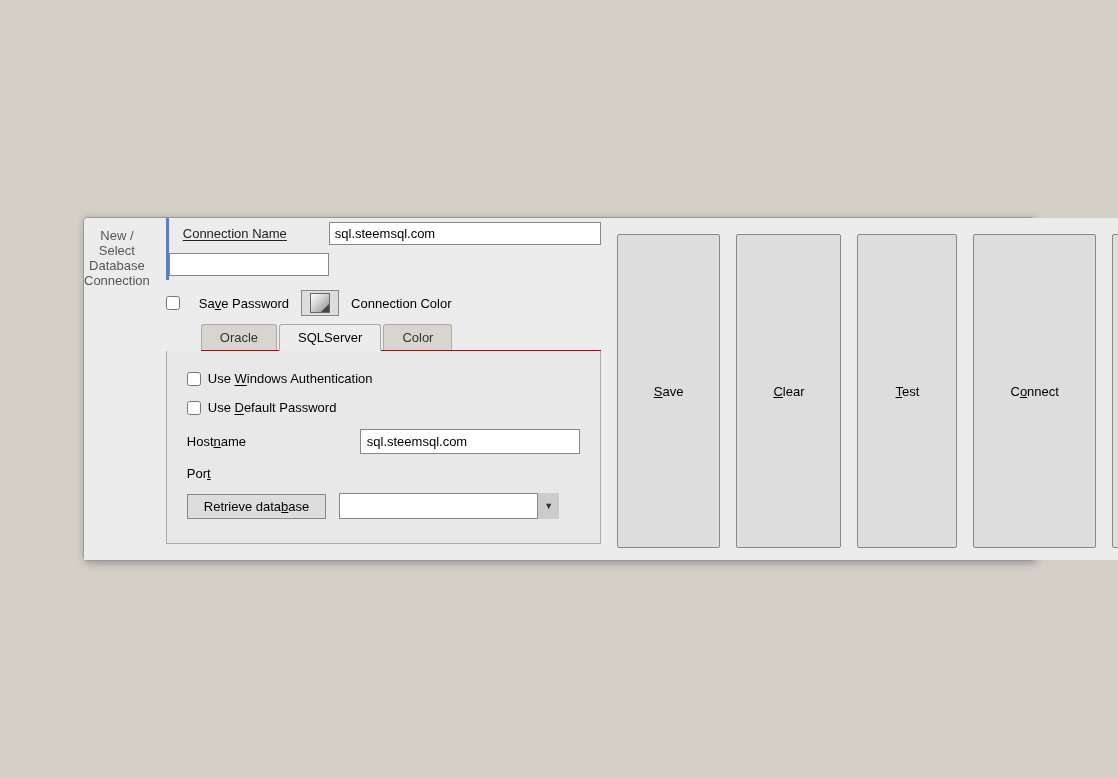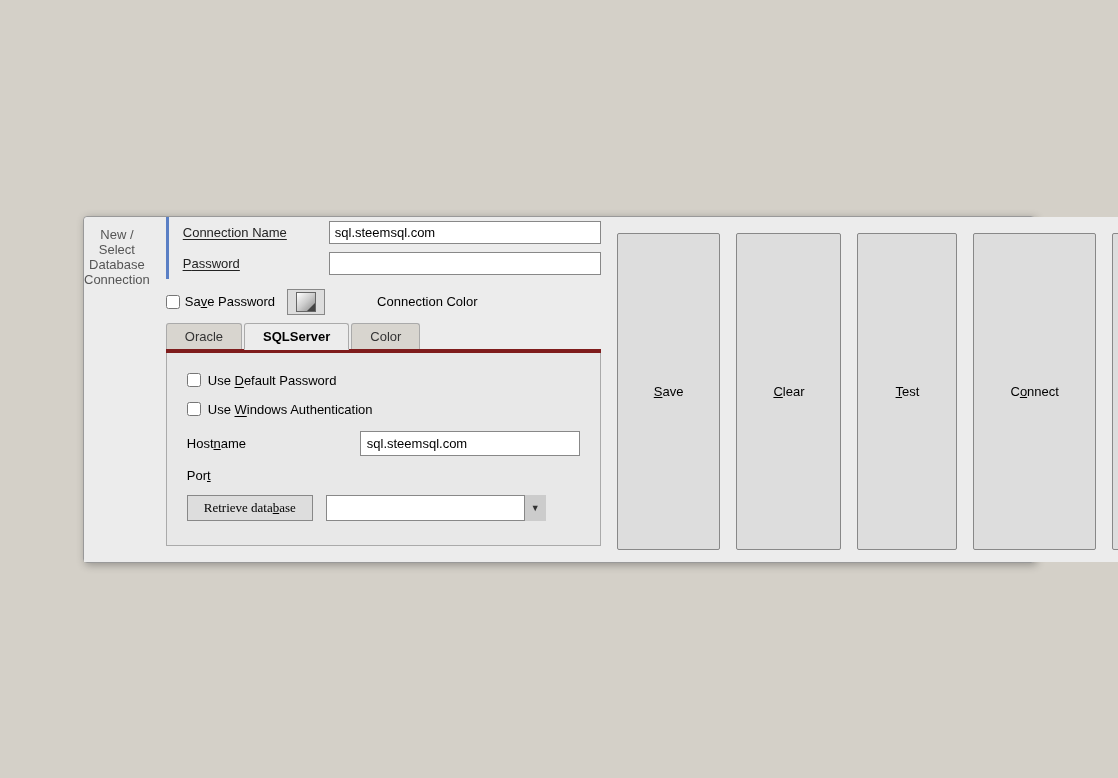--- a/index.html
+++ b/index.html
@@ -82,22 +82,22 @@
 
     .options-row {
       display: flex;
       align-items: center;
       gap: 12px;
       padding: 10px 0 8px 0;
     }
 
     .checkbox-label {
       display: flex;
-      align-items: flex-end;
-      gap: 5px;
+      align-items: flex-start;
+      gap: 19px;
       font-size: 13px;
       cursor: default;
     }
 
     .checkbox-label input[type="checkbox"] {
       width: 14px;
       height: 14px;
       cursor: pointer;
     }
 
@@ -128,47 +128,47 @@
       bottom: 0;
       width: 0;
       height: 0;
       border-style: solid;
       border-width: 0 0 8px 8px;
       border-color: transparent transparent #444 transparent;
     }
 
     .connection-color-label {
       font-size: 13px;
-      margin-left: 40px;
     }
 
     
     .tabs-row {
       display: flex;
       gap: 0;
-      border-bottom: 4px solid #7f1d1d;
+      border-bottom: 1px solid #7f1d1d;
       margin-bottom: 0;
       align-items: flex-end;
+      margin-left: 35px;
     }
 
     .tab {
       padding: 5px 18px;
       font-size: 13px;
       border: 1px solid #aaa;
       border-bottom: none;
       background: #d8d5cf;
       cursor: pointer;
       border-radius: 3px 3px 0 0;
       margin-right: 2px;
       color: #333;
     }
 
     .tab.active {
       background: #ececec;
-      font-weight: bold;
+      font-weight: normal;
       color: #000;
       border-bottom: 1px solid #ececec;
       margin-bottom: -1px;
       z-index: 1;
     }
 
     
     .tab-content {
       border: 1px solid #aaa;
       border-top: none;
@@ -223,21 +223,21 @@
       font-family: inherit;
       outline: none;
     }
 
     .retrieve-btn {
       padding: 4px 16px;
       border: 1px solid #888;
       background: #ddd;
       font-size: 13px;
       cursor: pointer;
-      font-family: Liberation Serif, serif;
+      font-family: Liberation Sans, sans-serif;
     }
 
     .dropdown-wrapper {
       position: relative;
       display: inline-block;
       width: 220px;
     }
 
     .dropdown-wrapper select {
       width: 100%;
@@ -303,23 +303,20 @@
 
     <div class="form-grid">
       <div class="form-label">
         <span>Connection Name</span>
       </div>
       <div class="form-input">
         <input type="text" value="sql.steemsql.com" style="">
       </div>
 
 
-      <div class="form-label">
-        <span><span style="text-decoration:underline">P</span>assword</span>
-      </div>
       <div class="form-input">
         <input type="password" style="">
       </div>
     </div>
 
     <div class="options-row">
       <label class="checkbox-label">
         <input type="checkbox" style="">
         <span>Sa<span style="text-decoration:underline">v</span>e Password</span>
       </label>
@@ -331,26 +328,26 @@
 
     <div class="tabs-row">
       <div class="tab">Oracle</div>
       <div class="tab active">SQLServer</div>
       <div class="tab">Color</div>
     </div>
 
     <div class="tab-content">
       <label class="tab-checkbox-label">
         <input type="checkbox" style="">
-        <span>Use <span class="ul">D</span>efault Password</span>
+        <span>Use <span class="ul">W</span>indows Authentication</span>
       </label>
 
       <label class="tab-checkbox-label">
         <input type="checkbox" style="">
-        <span>Use <span class="ul">W</span>indows Authentication</span>
+        <span>Use <span class="ul">D</span>efault Password</span>
       </label>
 
       <div class="inner-form">
         <div class="inner-form-row">
           <div class="inner-form-label">
             Host<span style="text-decoration:underline">n</span>ame
           </div>
           <input type="text" class="inner-input" value="sql.steemsql.com" style="">
         </div>
 

